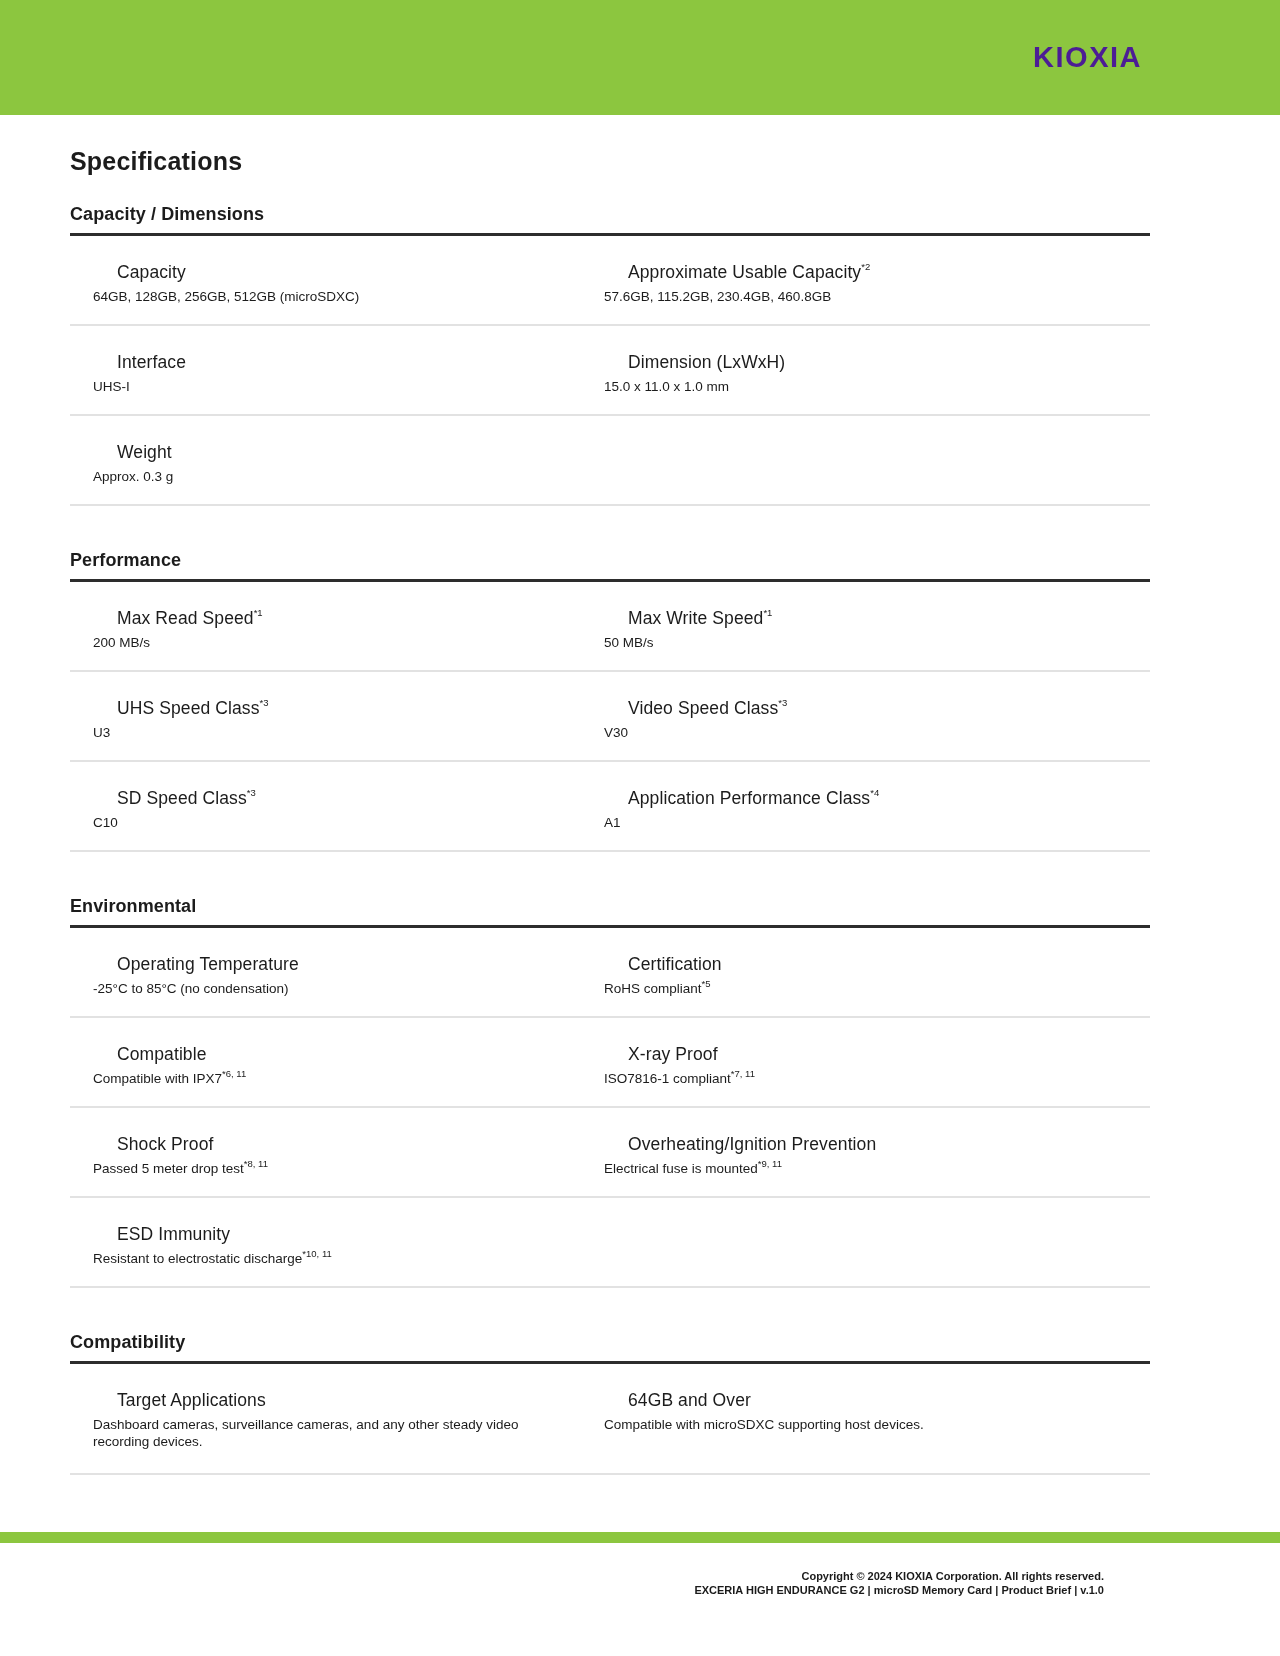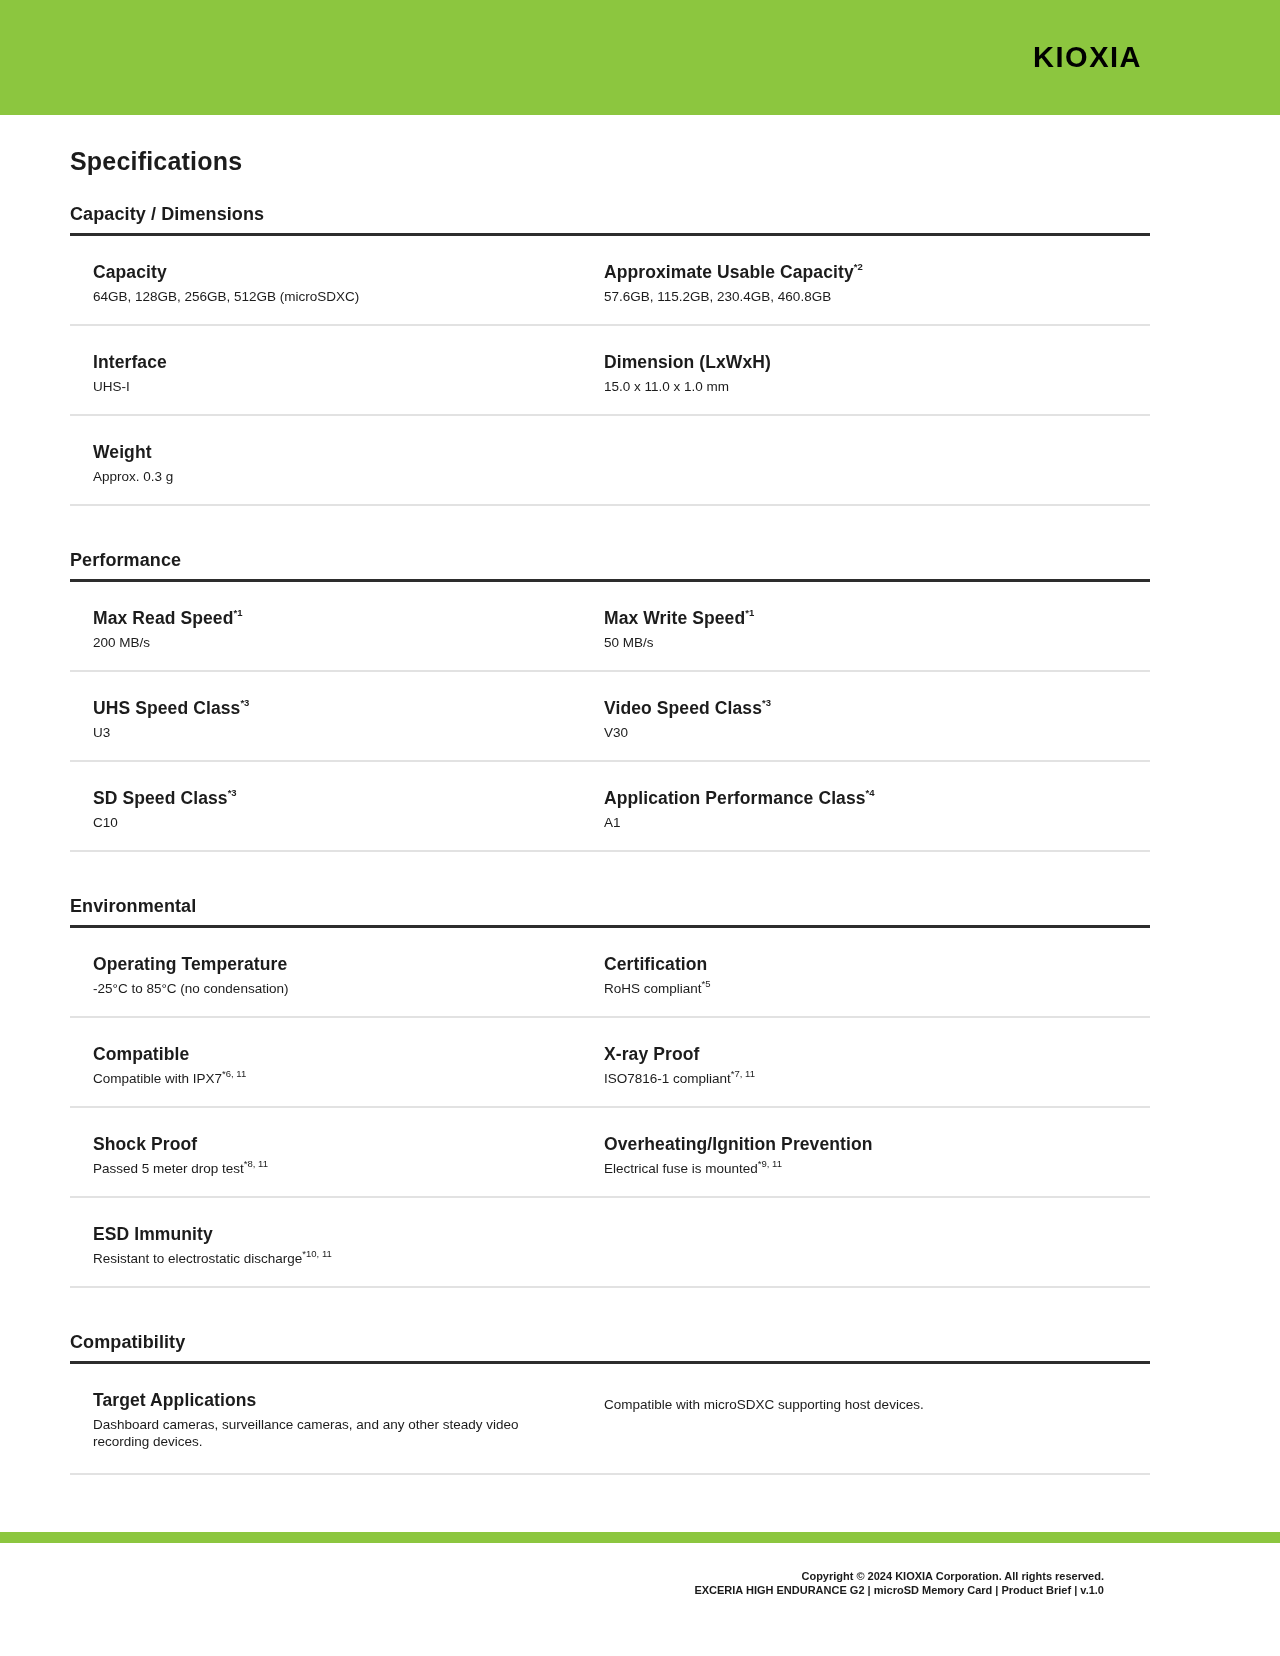--- a/index.html
+++ b/index.html
@@ -17,21 +17,21 @@
   .header-bar {
     height: 115px;
     background: #8CC63F;
     display: flex;
     align-items: center;
     justify-content: flex-end;
     padding-right: 138px;
     box-sizing: border-box;
   }
   .logo {
-    color: #000000;
+    color: #4c1d95;
     font-weight: bold;
     font-size: 29px;
     letter-spacing: 1.5px;
   }
 
   
   .content {
     margin: 0 130px 0 70px; 
   }
   .page-title {
@@ -53,23 +53,24 @@
   .section.compat .section-title { margin-top: 44px; }
 
   .row {
     display: grid;
     grid-template-columns: 511px 1fr;
     padding: 26px 0 19px 23px;
     border-bottom: 2px solid #e2e2e2;
   }
   .cell .label {
     font-size: 17.5px;
-    font-weight: bold;
+    font-weight: normal;
     line-height: 20px;
     letter-spacing: 0.1px;
+    margin-left: 24px;
   }
   .cell .value {
     font-size: 13.5px;
     line-height: 17px;
     margin-top: 6px;
     max-width: 470px;
   }
   sup.fnref {
     font-size: 9.5px;
     line-height: 0;
@@ -218,20 +219,21 @@
   </div>
 
   <div class="section compat">
     <div class="section-title">Compatibility</div>
     <div class="row">
       <div class="cell">
         <div class="label"><span>Target Applications</span><sup class="fnref"></sup></div>
         <div class="value"><span>Dashboard cameras, surveillance cameras, and any other steady video recording devices.</span><sup class="fnref"></sup></div>
       </div>
       <div class="cell">
+        <div class="label"><span>64GB and Over</span><sup class="fnref"></sup></div>
         <div class="value"><span>Compatible with microSDXC supporting host devices.</span><sup class="fnref"></sup></div>
       </div>
     </div>
   </div>
 
 </div>
 
 <div class="footer-bar"></div>
 <div class="footer-text">
   <div>Copyright © 2024 KIOXIA Corporation. All rights reserved.</div>

